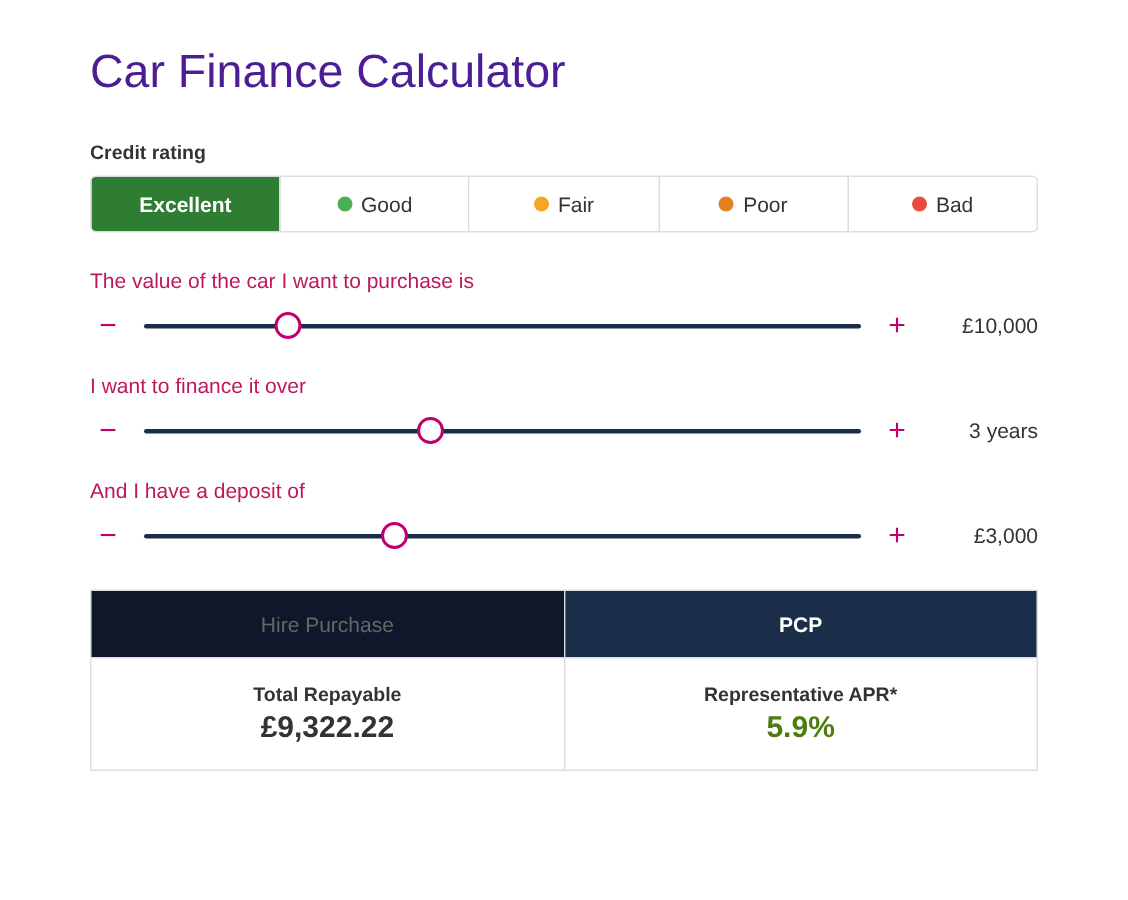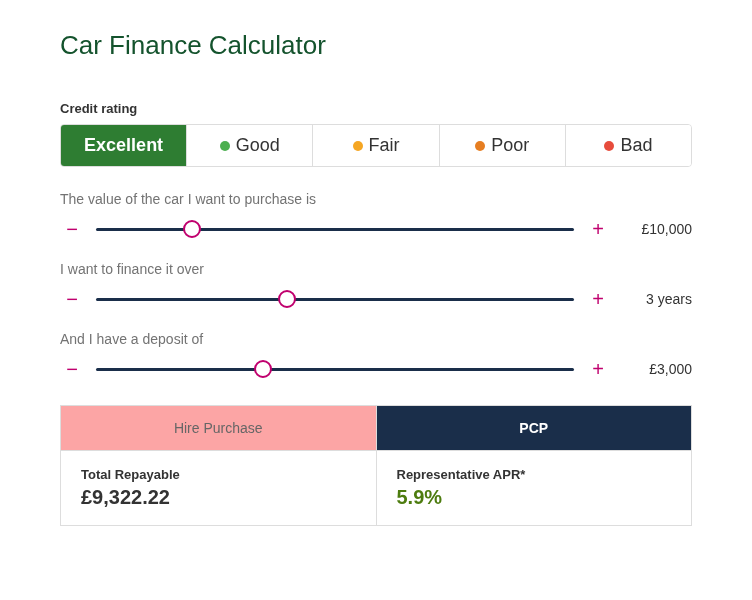--- a/index.html
+++ b/index.html
@@ -6,24 +6,24 @@
     body {
       font-family: Arial, sans-serif;
       background: #fff;
       color: #333;
       width: 752px;
       min-height: 600px;
       padding: 30px 60px;
     }
 
     h1 {
-      font-size: 26px;
+      font-size: 31px;
       font-weight: 400;
-      color: #14532d;
-      margin-bottom: 40px;
+      color: #4c1d95;
+      margin-bottom: 28px;
     }
 
     .section-label {
       font-size: 13px;
       font-weight: 700;
       color: #333;
       margin-bottom: 8px;
     }
 
     
@@ -33,21 +33,21 @@
       border-radius: 4px;
       overflow: hidden;
       margin-bottom: 24px;
       width: 100%;
     }
 
     .credit-tab {
       flex: 1;
       padding: 10px 12px;
       text-align: center;
-      font-size: 18px;
+      font-size: 14px;
       cursor: pointer;
       border-right: 1px solid #ddd;
       display: flex;
       align-items: center;
       justify-content: center;
       gap: 6px;
       background: #fff;
       color: #333;
     }
 
@@ -68,21 +68,21 @@
       display: inline-block;
     }
 
     
     .slider-group {
       margin-bottom: 20px;
     }
 
     .slider-label {
       font-size: 14px;
-      color: #737373;
+      color: #be185d;
       margin-bottom: 10px;
     }
 
     .slider-row {
       display: flex;
       align-items: center;
       gap: 12px;
     }
 
     .slider-btn {
@@ -140,21 +140,21 @@
       margin-top: 24px;
       border: 1px solid #ddd;
     }
 
     .finance-tab {
       flex: 1;
       padding: 14px;
       text-align: center;
       font-size: 14px;
       cursor: pointer;
-      background: #fca5a5;
+      background: #0f172a;
       color: #666;
       border-right: 1px solid #ddd;
     }
 
     .finance-tab:last-child {
       border-right: none;
     }
 
     .finance-tab.active {
       background: #1a2e4a;
@@ -174,21 +174,21 @@
     }
 
     .results-row:last-child {
       border-bottom: none;
     }
 
     .results-cell {
       flex: 1;
       padding: 16px 20px;
       border-right: 1px solid #ddd;
-      text-align: left;
+      text-align: center;
     }
 
     .results-cell:last-child {
       border-right: none;
     }
 
     .results-cell-label {
       font-size: 13px;
       font-weight: 700;
       color: #333;

